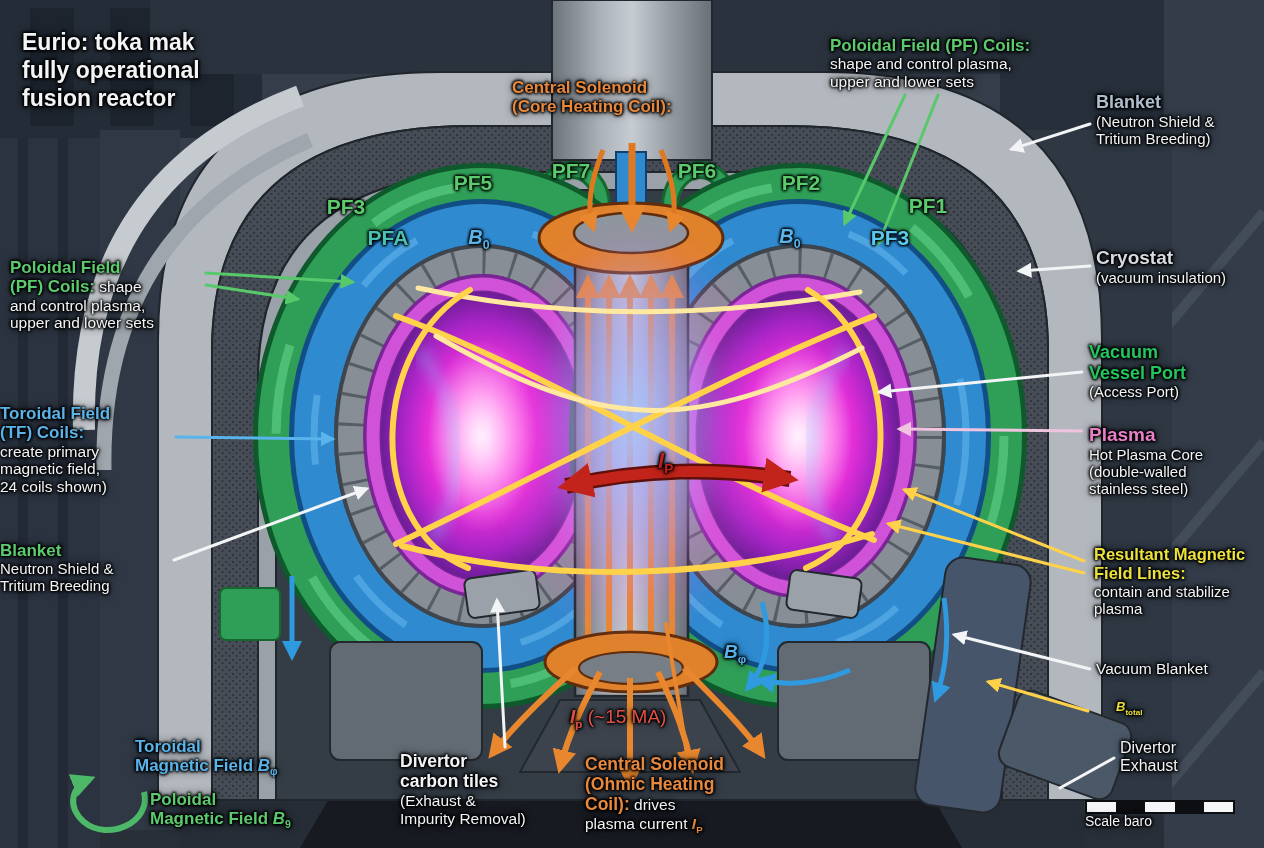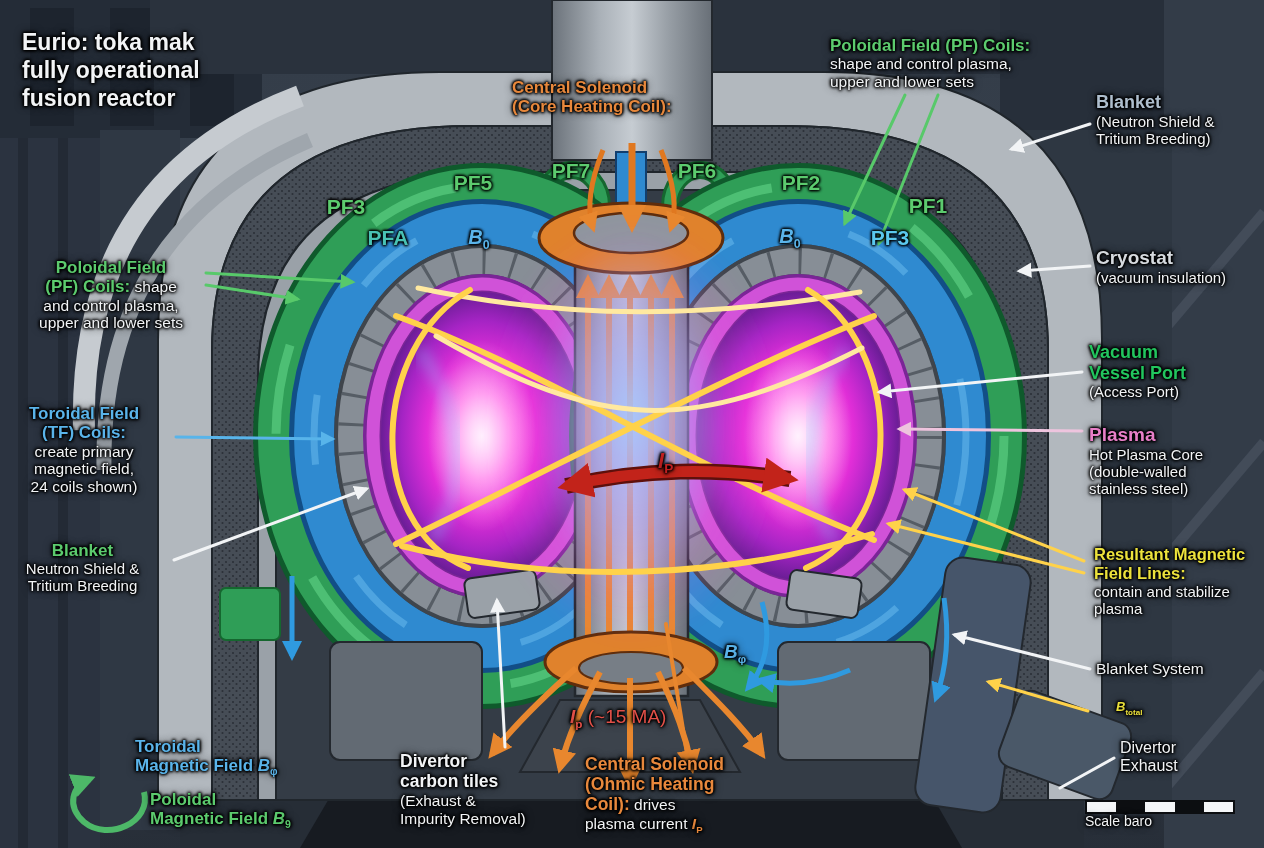--- a/index.html
+++ b/index.html
@@ -1,21 +1,21 @@
 <!DOCTYPE html>
 <html><head>
 <meta charset="utf-8">
 <style>
   html,body{margin:0;padding:0;background:#1b2028;}
   #stage{position:relative;width:1264px;height:848px;overflow:hidden;
          font-family:"Liberation Sans",sans-serif;background:#353e4a;}
   #art{position:absolute;left:0;top:0;z-index:1;}
   .lbl{position:absolute;z-index:3;color:#f2f4f6;line-height:1.14;
        text-shadow:0 1px 3px #000,0 -1px 3px #000,1px 0 3px #000,-1px 0 3px #000,0 0 9px rgba(0,0,0,.9);}
-  .c{}.r{text-align:center}
+  .c{}.r{text-align:left}
   .h{font-weight:700}
   .green{color:#5ccb6e}.blue{color:#5ab4ea}.cyan{color:#5bc8ee}.teal{color:#49c2b4}
   .orange{color:#e8883c}.yellow{color:#ece23c}.pink{color:#e87fc8}.red{color:#e25048}
   .dred{color:#c02020}.cream{color:#22c55e}.steel{color:#aebecd}.lgray{color:#d6dade}
   i.sym{font-style:italic;font-weight:700}
   sub{font-size:.62em;font-weight:700}
   .tag{position:absolute;z-index:3;transform:translate(-50%,-50%);font-weight:700;font-size:21px;
        text-shadow:0 1px 3px #000,0 -1px 3px #000,1px 0 3px #000,-1px 0 3px #000;}
   .scalebar{position:absolute;z-index:3;display:flex;border:2px solid #0c0e11;height:10px;width:146px;}
   .scalebar span{flex:1}
@@ -298,21 +298,21 @@
 </div>
 
 <div class="lbl" style="left:1094px;top:545px;width:172px;font-size:15px">
   <div class="h yellow" style="font-size:16.5px">Resultant Magnetic</div>
   <div class="h yellow" style="font-size:16.5px">Field Lines:</div>
   <div>contain and stabilize</div>
   <div>plasma</div>
 </div>
 
 <div class="lbl" style="left:1096px;top:660px;font-size:15.5px">
-  <span>Blanket System</span>
+  <span>Vacuum Blanket</span>
 </div>
 
 <div class="lbl h yellow" style="left:1116px;top:700px;font-size:13px">
   <i class="sym">B</i><sub>total</sub>
 </div>
 
 <div class="lbl" style="left:1120px;top:739px;font-size:16px">
   <div>Divertor</div>
   <div>Exhaust</div>
 </div>

